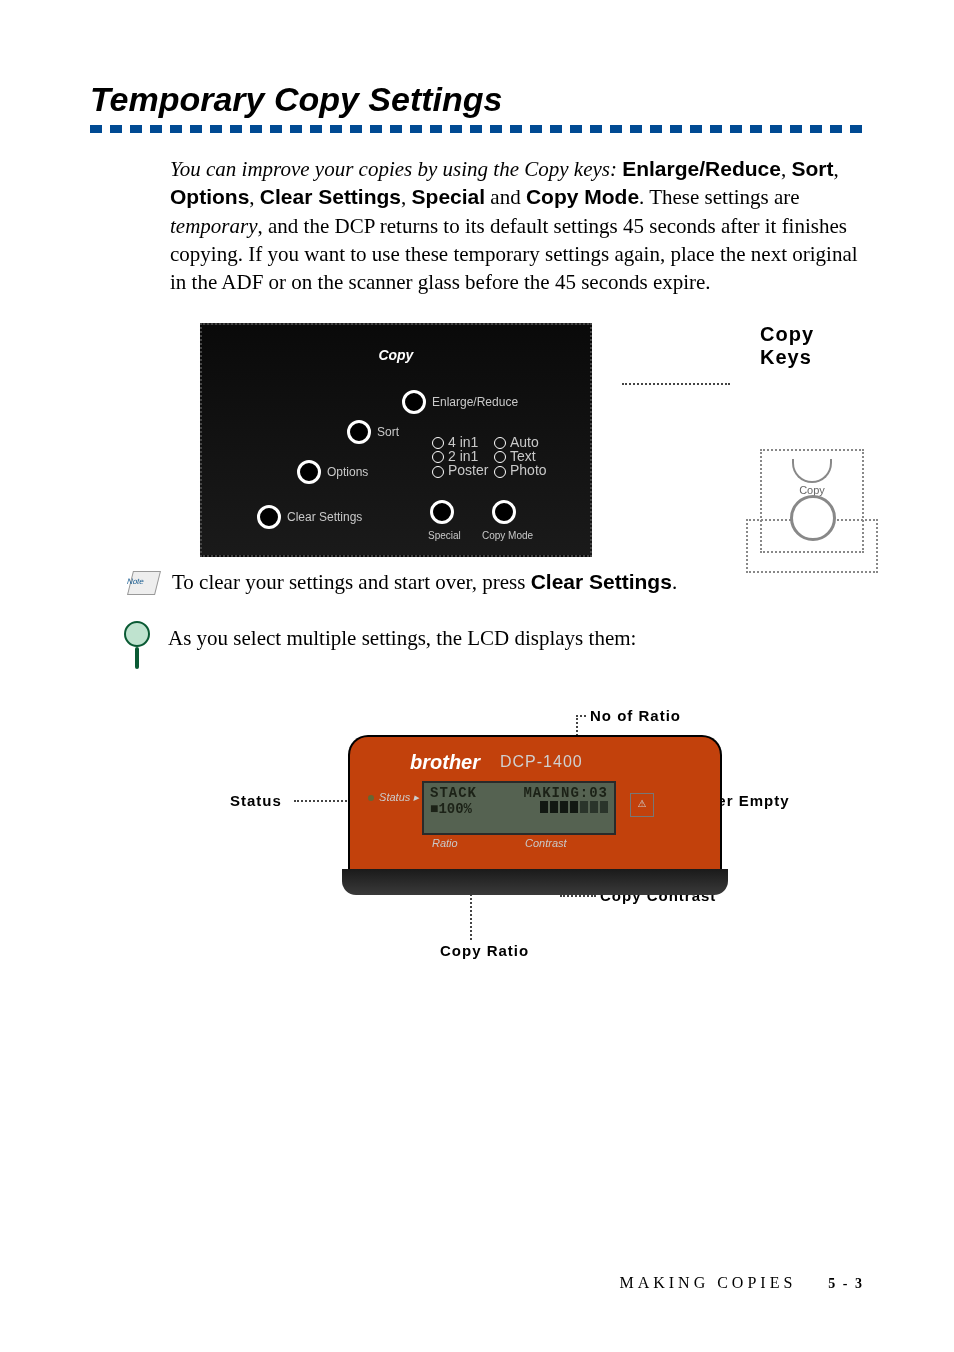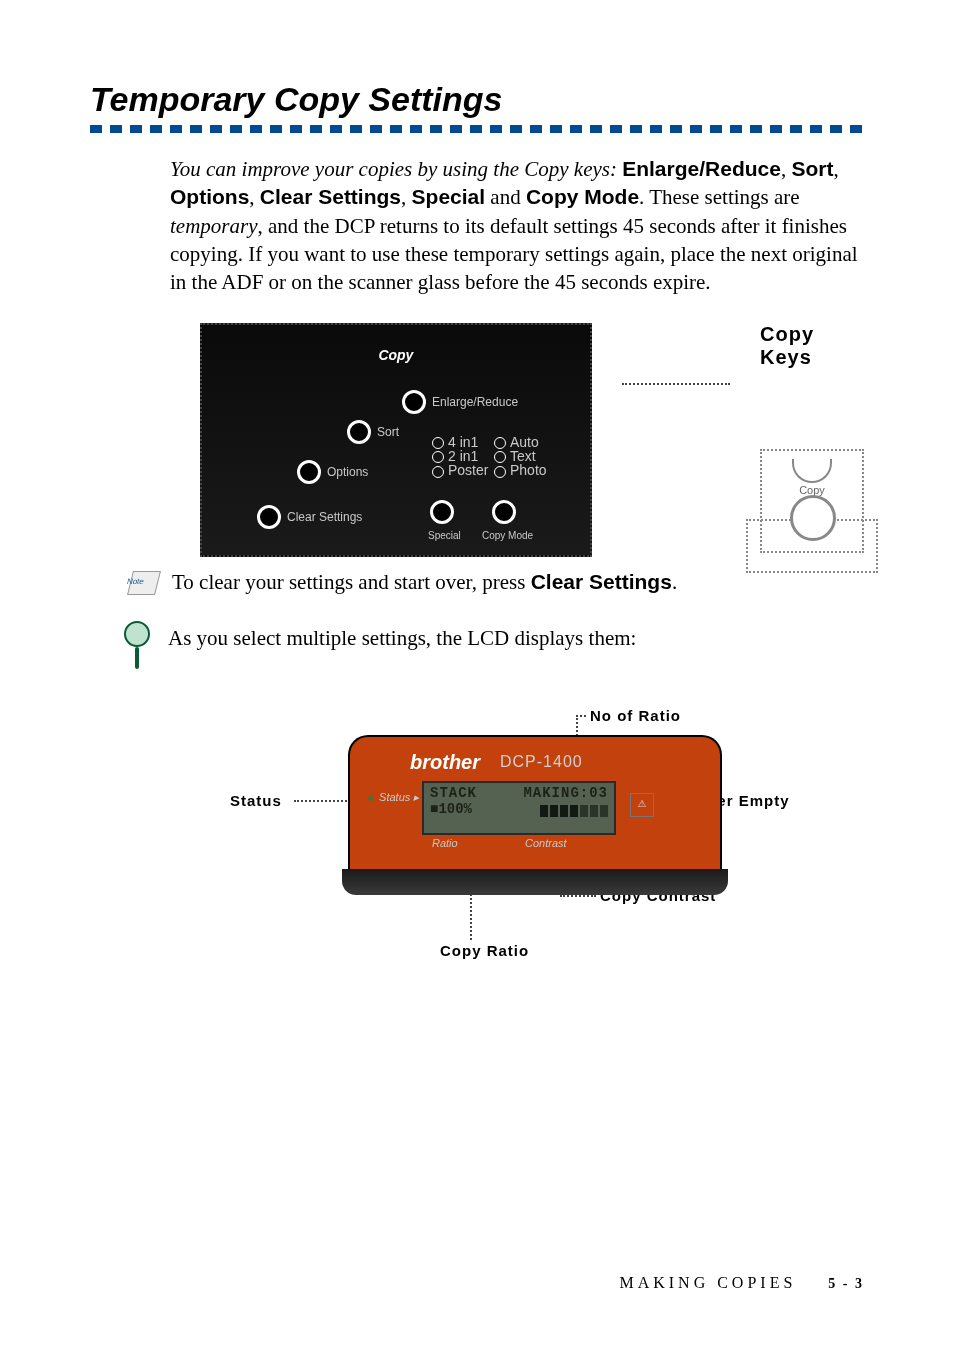--- a/index.html
+++ b/index.html
@@ -154,21 +154,21 @@
   .model{ position:absolute; top:16px; left:150px; color:#d0d0d0; font:16px Arial; letter-spacing:1px;}
   .status-chip{ position:absolute; top:54px; left:18px; color:#ccc; font:italic 11px Arial;}
   .status-chip:before{content:""; display:inline-block; width:6px;height:6px;border-radius:50%;background:#663; margin-right:2px;}
   .status-chip:after{content:""; display:inline-block; width:6px;height:6px;border-radius:50%;background:#6d6; margin-left:3px;}
   .screen{
     position:absolute; top:44px; left:72px; width:190px; height:50px;
     background:#556251; border:2px solid #2a2a2a; font-family:"Courier New",monospace;
     color:#1c2217; font-weight:bold;
   }
   .screen .row1{ display:flex; justify-content:space-between; padding:2px 6px 0 6px; font-size:14px; letter-spacing:1px;}
-  .screen .row2{ display:flex; justify-content:space-between; padding:0 6px; font-size:14px; align-items:flex-end;}
+  .screen .row2{ display:flex; justify-content:space-between; padding:0 6px; font-size:14px; align-items:flex-start;}
   .screen .bars{ display:flex; gap:2px;}
   .screen .bars span{ width:8px;height:12px;background:#2a342a; display:inline-block;}
   .screen .bars span.on{ background:#121812;}
   .toner{ position:absolute; top:56px; left:280px; width:22px;height:22px;
           border:1px solid #777; color:#ccc; font:10px Arial; text-align:center; line-height:20px;}
   .underlabel{ position:absolute; color:#c9c9c9; font:italic 11px Arial;}
 
   .footer {
     position:absolute; bottom:60px; right:90px;
     font-family:"Times New Roman",serif; font-size:16px; letter-spacing:4px;

